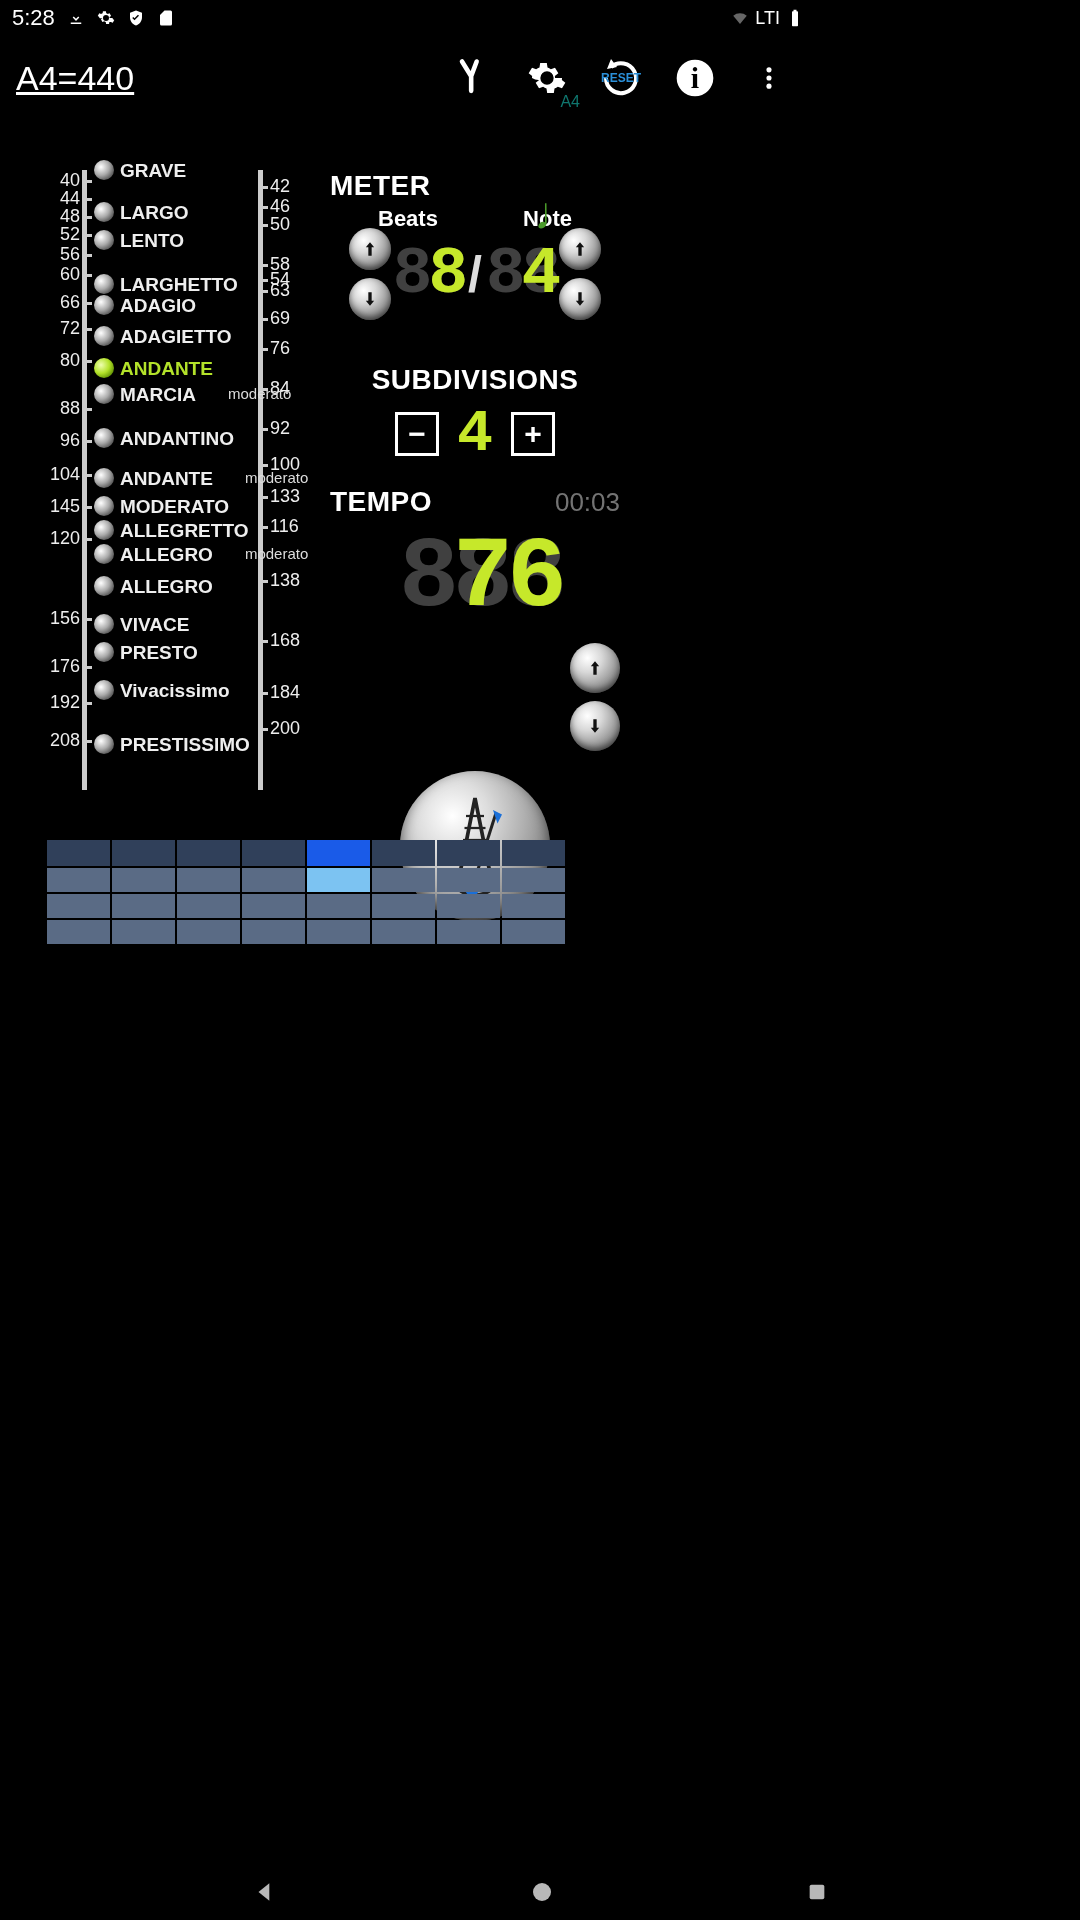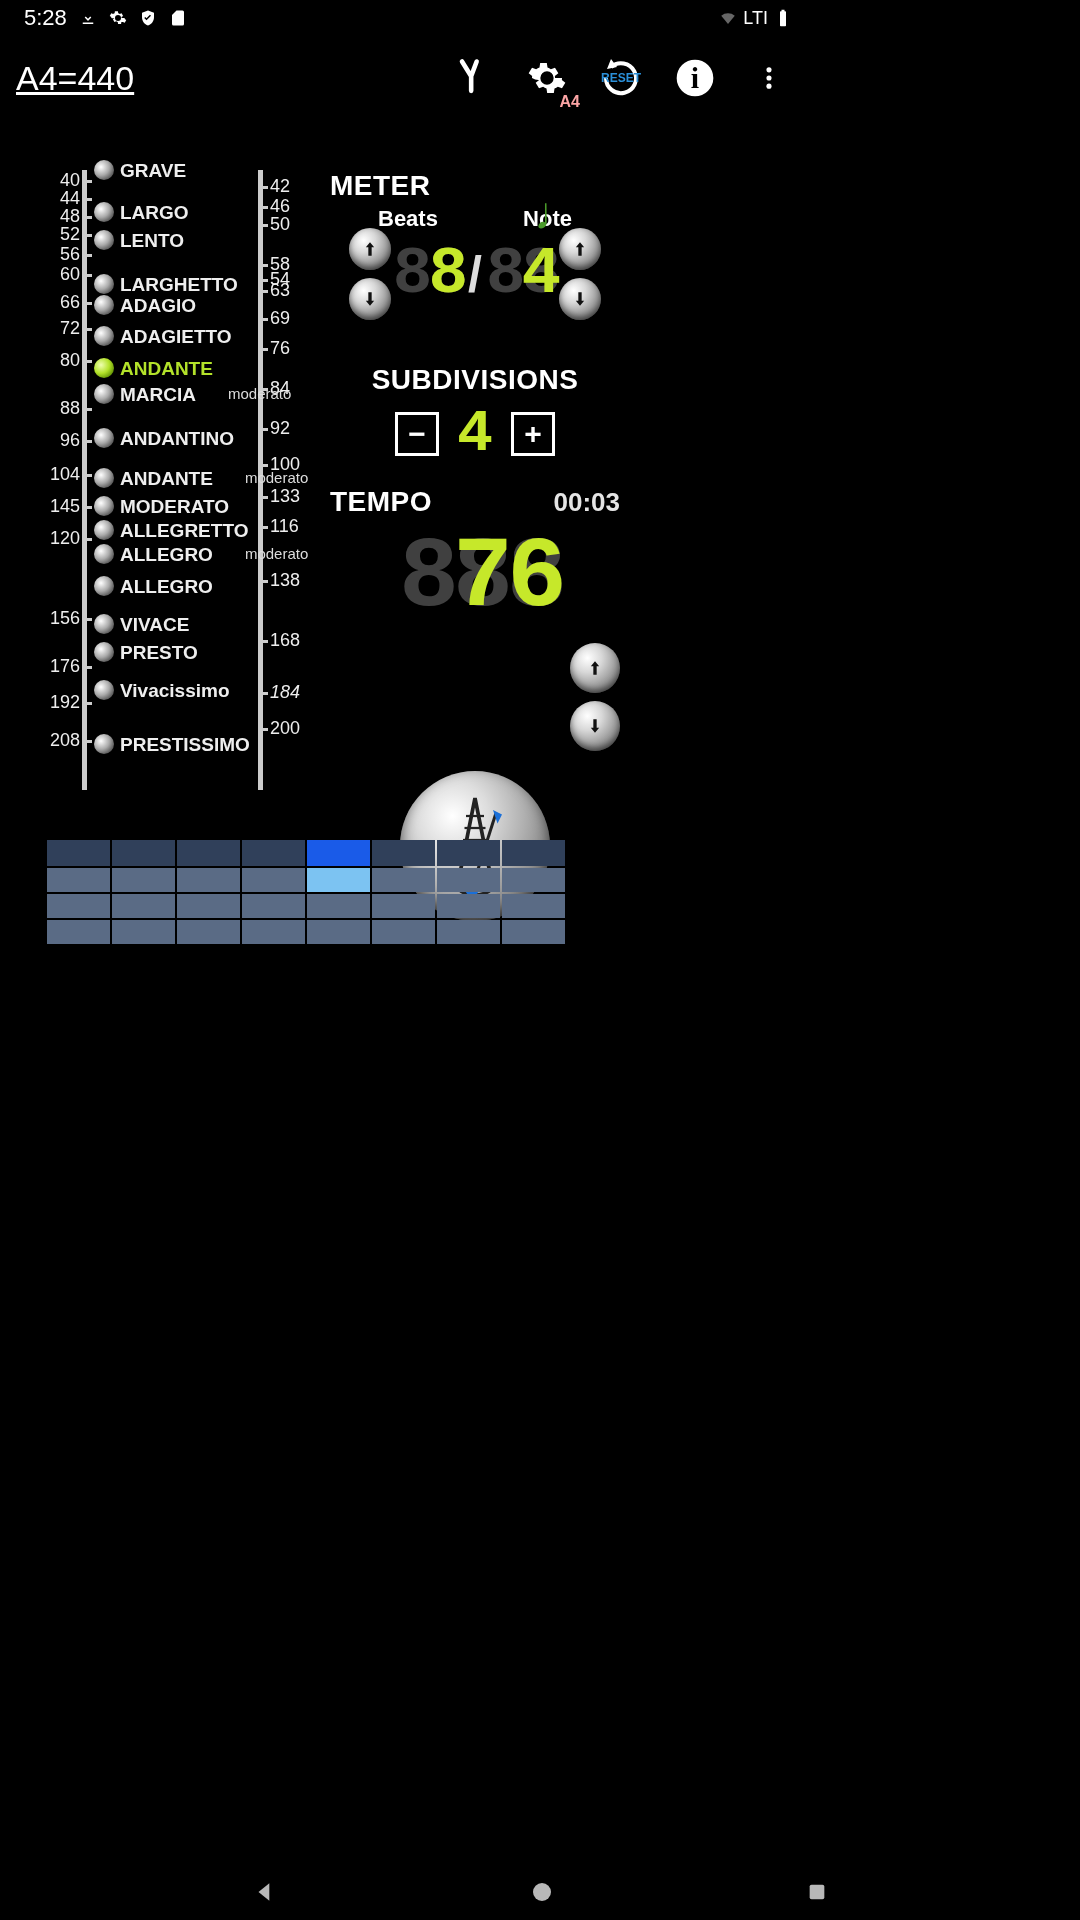--- a/index.html
+++ b/index.html
@@ -10,21 +10,21 @@
     color: #fff;
     font-family: Arial, Helvetica, sans-serif;
     overflow: hidden;
     transform-origin: top left;
   }
   
   .status-bar {
     height: 36px;
     display: flex;
     align-items: center;
-    padding: 0 24px;
+    padding: 0 12px;
     font-size: 22px;
     font-weight: 500;
   }
   .status-left { display:flex; align-items:center; gap:12px; }
   .status-right { margin-left:auto; display:flex; align-items:center; gap:6px; font-size:18px; }
   .status-icon { width:18px; height:18px; display:inline-flex; align-items:center; justify-content:center;}
   
   .toolbar {
     height: 84px;
     display: flex;
@@ -116,21 +116,21 @@
   .box-btn {
     width:44px; height:44px; border:3px solid #fff; display:flex; align-items:center; justify-content:center;
     font-size:30px; font-weight:bold; color:#fff; cursor:pointer;
   }
   .sub-val {
     font-family:"DS-Digital","Courier New",monospace;
     font-size:60px; color:#c6e82a; font-weight:bold;
   }
   .tempo-block { margin-top:18px;}
   .tempo-hdr { display:flex; align-items:baseline; justify-content:space-between;}
-  .timer { color:#e5e5e5; font-size:26px; font-weight:700;text-align:center;}
+  .timer { color:#737373; font-size:26px; font-weight:400;text-align:center;}
   .tempo-row-big { display:flex; align-items:center; gap:8px;flex-direction:column;}
   .tempo-seg { position:relative; margin-left:10px;}
   .tempo-seg .seg-ghost, .tempo-seg .seg-val { font-size:100px; letter-spacing:-6px;}
   
   .dial-wrap { margin-top:20px; display:flex; justify-content:center;}
   .dial {
     width:150px; height:150px; border-radius:50%;
     background: radial-gradient(circle at 35% 30%, #fff 0%, #ddd 25%, #b0b0b0 50%, #555 95%);
     position:relative; cursor:pointer;
     box-shadow: inset 0 -6px 14px rgba(0,0,0,.6);
@@ -202,21 +202,21 @@
   <div class="toolbar-spacer"></div>
   <div class="toolbar-btn">
     <svg width="44" height="44" viewBox="0 0 24 24" fill="none" stroke="#fff" stroke-width="2.5" stroke-linecap="round">
         <path d="M6 3l5 8M14 3l-3 8M11 11v8"></path>
       </svg>
   </div>
   <div class="toolbar-btn" style="position:relative">
     <svg width="40" height="40" viewBox="0 0 24 24" fill="#fff">
         <path d="M12 8a4 4 0 100 8 4 4 0 000-8zm9 4c0 .4 0 .8-.1 1.2l2.1 1.6-2 3.4-2.5-1a7 7 0 01-2 1.1l-.4 2.7h-4l-.4-2.7a7 7 0 01-2-1.1l-2.5 1-2-3.4 2.1-1.6A7 7 0 013 12c0-.4 0-.8.1-1.2L1 9.2l2-3.4 2.5 1a7 7 0 012-1.1L7.9 3h4l.4 2.7a7 7 0 012 1.1l2.5-1 2 3.4-2.1 1.6c.1.4.1.8.1 1.2z"></path>
       </svg>
-    <span style="position:absolute;right:-2px;bottom:-2px;color:#fca5a5;font-size:16px;font-weight:bold">A4</span>
+    <span style="position:absolute;right:-2px;bottom:-2px;color:#0f766e;font-size:16px;font-weight:normal">A4</span>
   </div>
   <div class="toolbar-btn reset-btn">
     <svg width="50" height="50" viewBox="0 0 50 50">
       <path d="M10 25a15 15 0 1 0 5-11" fill="none" stroke="#fff" stroke-width="4"></path>
       <path d="M15 6l-4 10 10-2z" fill="#fff"></path>
       <text x="25" y="29" text-anchor="middle">RESET</text>
     </svg>
   </div>
   <div class="toolbar-btn">
     <svg width="40" height="40" viewBox="0 0 24 24">
@@ -267,21 +267,21 @@
         <div class="tick-right" style="top: 110px;"><span class="bar"></span><span>63</span></div>
         <div class="tick-right" style="top: 138px;"><span class="bar"></span><span>69</span></div>
         <div class="tick-right" style="top: 168px;"><span class="bar"></span><span>76</span></div>
         <div class="tick-right" style="top: 208px;"><span class="bar"></span><span>84</span></div>
         <div class="tick-right" style="top: 248px;"><span class="bar"></span><span>92</span></div>
         <div class="tick-right" style="top: 284px;"><span class="bar"></span><span>100</span></div>
         <div class="tick-right" style="top: 316px;"><span class="bar"></span><span>133</span></div>
         <div class="tick-right" style="top: 346px;"><span class="bar"></span><span>116</span></div>
         <div class="tick-right" style="top: 400px;"><span class="bar"></span><span>138</span></div>
         <div class="tick-right" style="top: 460px;"><span class="bar"></span><span>168</span></div>
-        <div class="tick-right" style="top: 512px; font-style: italic;"><span class="bar"></span><span>184</span></div>
+        <div class="tick-right" style="top: 512px;"><span class="bar"></span><span>184</span></div>
         <div class="tick-right" style="top: 548px;"><span class="bar"></span><span>200</span></div>
       </div>
     <div class="tempi" id="tempi">
         <div class="tempo-row" style="top: 0px;">
           <span class="tempo-ball"></span>
           <span class="tempo-label">GRAVE</span>
         </div>
         <div class="tempo-row" style="top: 42px;">
           <span class="tempo-ball"></span>
           <span class="tempo-label">LARGO</span>

